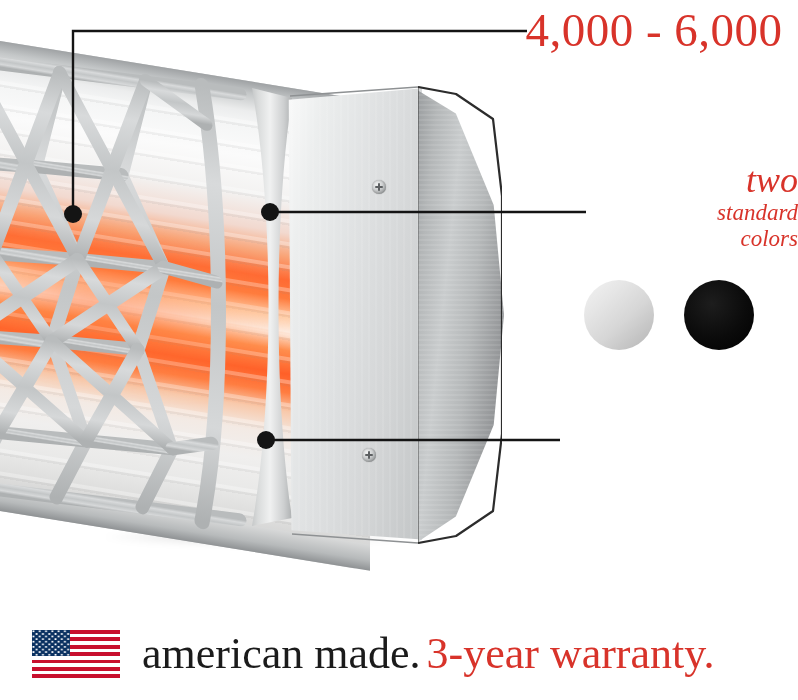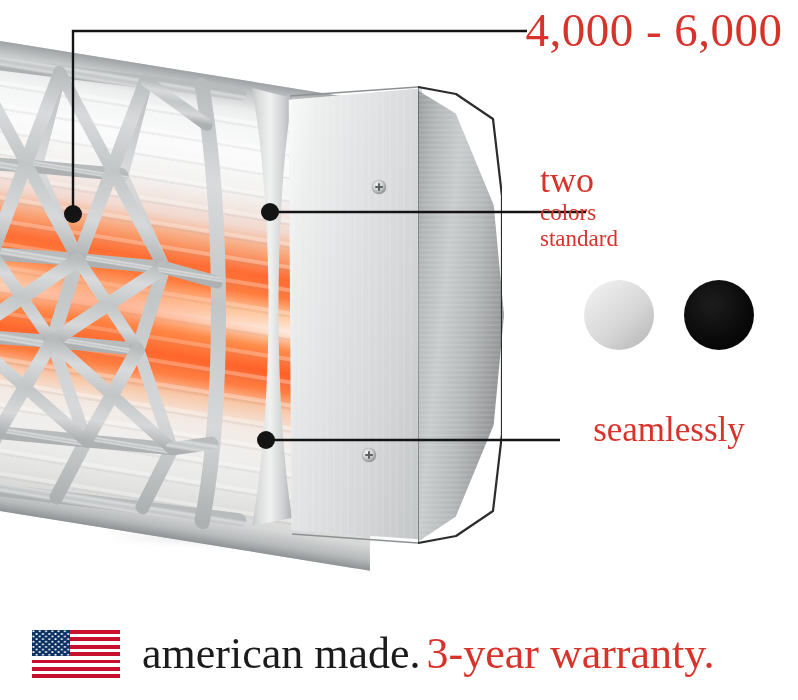--- a/index.html
+++ b/index.html
@@ -130,21 +130,21 @@
 
   .cap-watt{
     position:absolute;left:510px;top:0px;width:288px;text-align:center;
   }
   .cap-watt .big{
     font-size:47px;line-height:52px;letter-spacing:.5px;white-space:nowrap;
   }
   .cap-watt .sub{font-size:20px;line-height:24px;margin-top:3px;}
 
   .cap-two{
-    position:absolute;left:540px;top:156px;width:258px;text-align:left;
+    position:absolute;left:540px;top:156px;width:258px;text-align:right;font-style:italic;
   }
   .cap-two .big{font-size:36px;line-height:40px;}
   .cap-two .sub{font-size:23px;line-height:26px;}
 
   .swatches{
     position:absolute;left:540px;top:276px;width:258px;
     display:flex;justify-content:center;gap:30px;
   }
   .sw{width:70px;height:70px;border-radius:50%;}
   .sw-silver{background:linear-gradient(138deg,#f3f3f3 0%,#e6e6e6 28%,#d6d6d6 58%,#bfbfbf 86%,#b2b2b2 100%);}
@@ -284,31 +284,30 @@
     <path d="M 266 436 L 560 436" fill="none" stroke="#141414" stroke-width="2.4"></path>
     <circle cx="266" cy="436" r="9" fill="#141414"></circle>
   </svg>
 
   <div class="cap-watt">
     <div class="big red">4,000 - 6,000</div>
   </div>
 
   <div class="cap-two">
     <div class="big red">two</div>
+    <div class="sub red">standard</div>
     <div class="sub red">colors</div>
-    <div class="sub red">standard</div>
   </div>
 
   <div class="swatches">
     <div class="sw sw-silver"></div>
     <div class="sw sw-black"></div>
   </div>
 
   <div class="cap-snaps">
-    <div class="l2 red">seamlessly</div>
   </div>
 
   <div class="banner">
     <div class="flag">
       <div class="stripes"></div>
       <div class="canton">
         <div class="stars"></div>
       </div>
     </div>
     <div class="banner-text">

